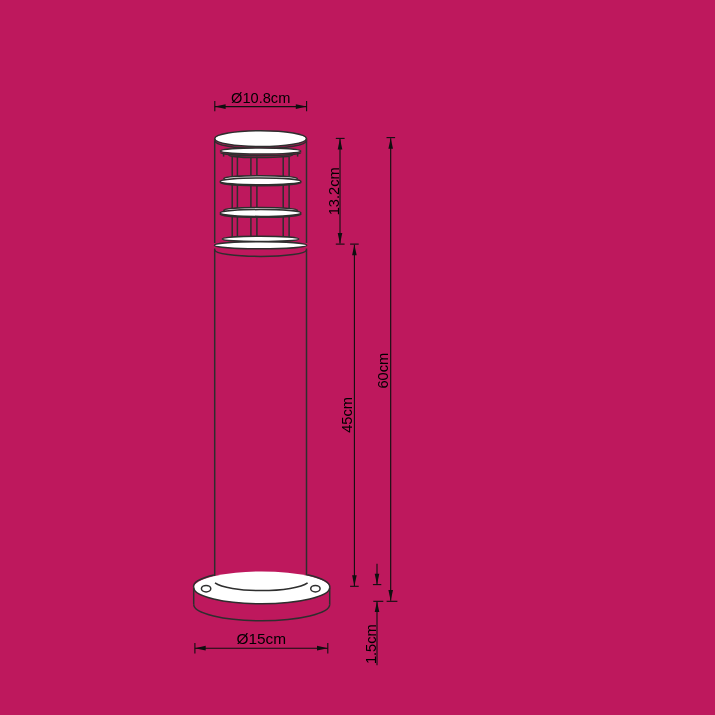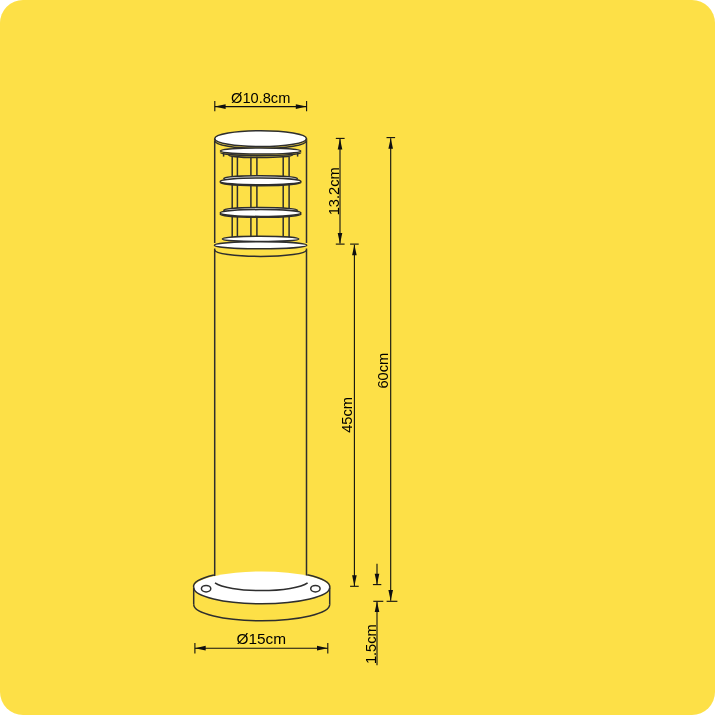--- a/index.html
+++ b/index.html
@@ -1,16 +1,16 @@
 <!DOCTYPE html>
 <html><head>
 <meta charset="utf-8">
 <style>
   html,body{margin:0;padding:0;background:#ffffff;}
-  .page{width:715px;height:715px;position:relative;background:#fde047;border-radius:23px;}
+  .page{width:715px;height:715px;position:relative;background:#be185d;}
   text{font-family:"Liberation Sans", sans-serif;fill:#000;}
 </style>
 </head>
 <body>
 <div class="page">
 <svg width="715" height="715" viewBox="0 0 715 715" xmlns="http://www.w3.org/2000/svg">
 <g fill="none" stroke="#2e2e2e" stroke-width="1.5">
 
   <g>
     <line x1="214.7" y1="248.6" x2="214.7" y2="589"></line>

